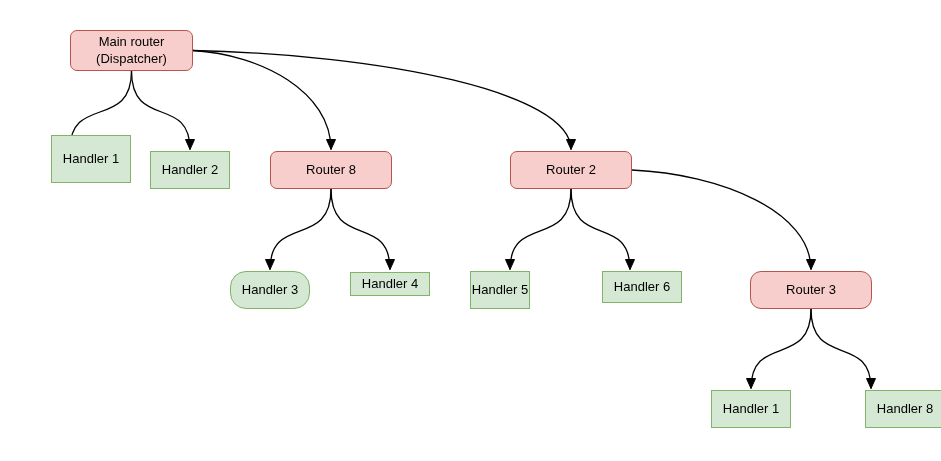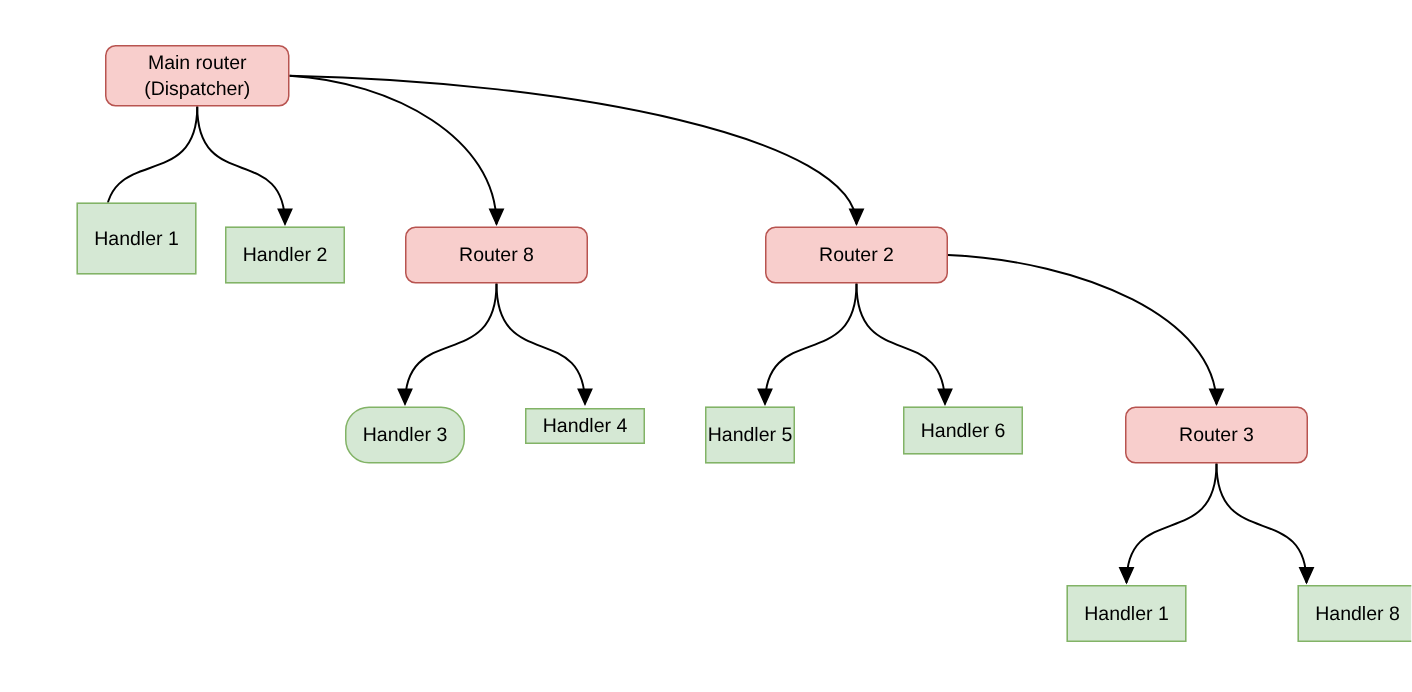--- a/index.html
+++ b/index.html
@@ -91,21 +91,21 @@
       </div>
       <div class="node handler" style="left: 350px; top: 272px; width: 80px; height: 24px;">
         <div>Handler 4</div>
       </div>
       <div class="node handler" style="left: 470px; top: 271px; width: 60px; height: 38px;">
         <div>Handler 5</div>
       </div>
       <div class="node handler" style="left: 602px; top: 271px; width: 80px; height: 32px;">
         <div>Handler 6</div>
       </div>
-      <div class="node router" style="left: 750px; top: 271px; width: 122px; height: 38px;">
+      <div class="node router" style="left: 750px; top: 271px; width: 122px; height: 38px; border-radius: 11px;">
         <div>Router 3</div>
       </div>
       <div class="node handler" style="left: 711px; top: 390px; width: 80px; height: 38px;">
         <div>Handler 1</div>
       </div>
       <div class="node handler" style="left: 865px; top: 390px; width: 80px; height: 38px;">
         <div>Handler 8</div>
       </div>
     </div>
 </div>

